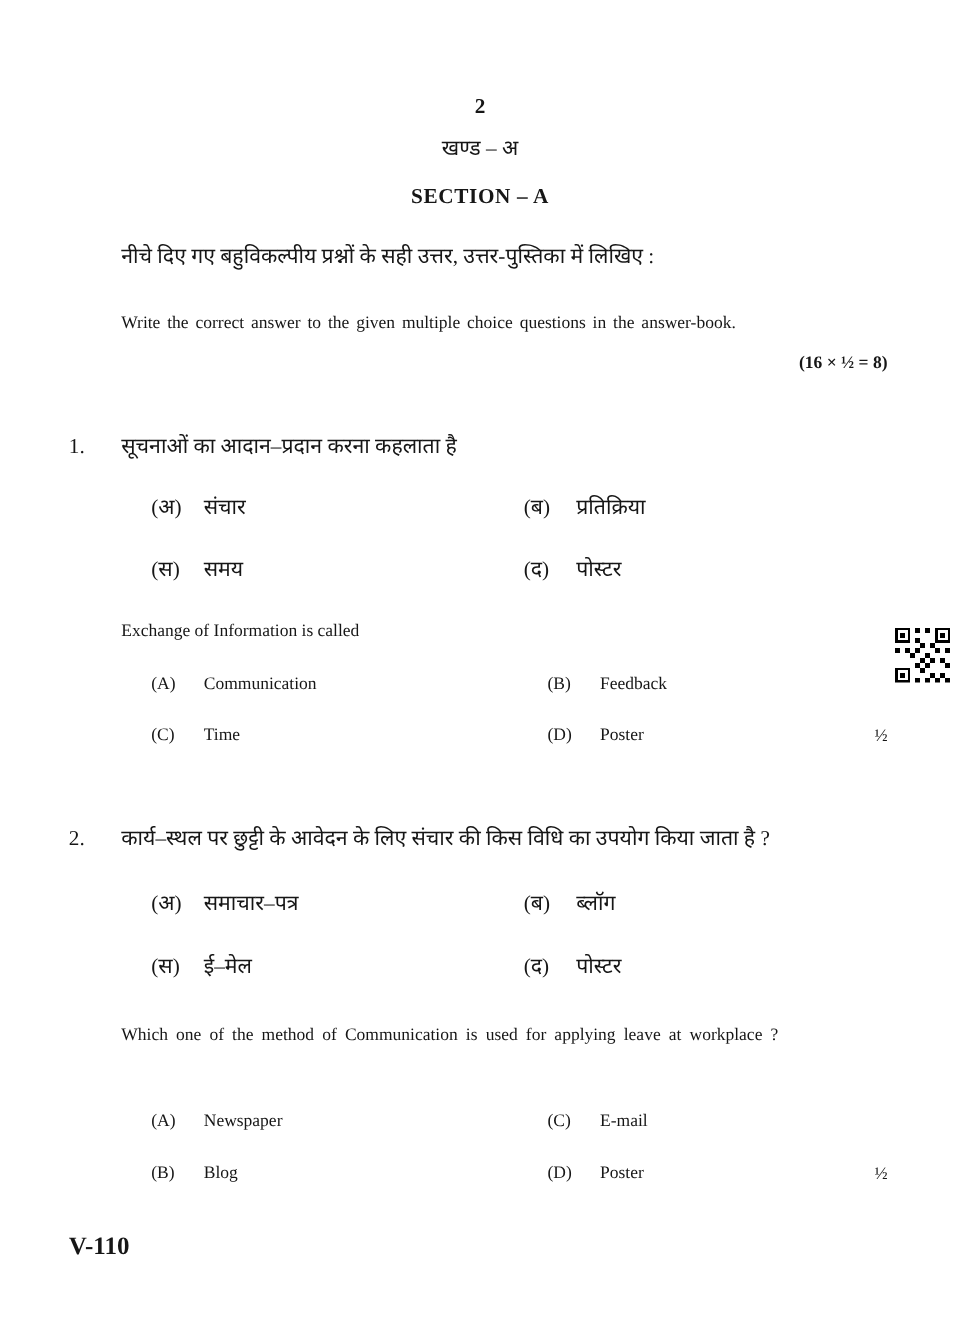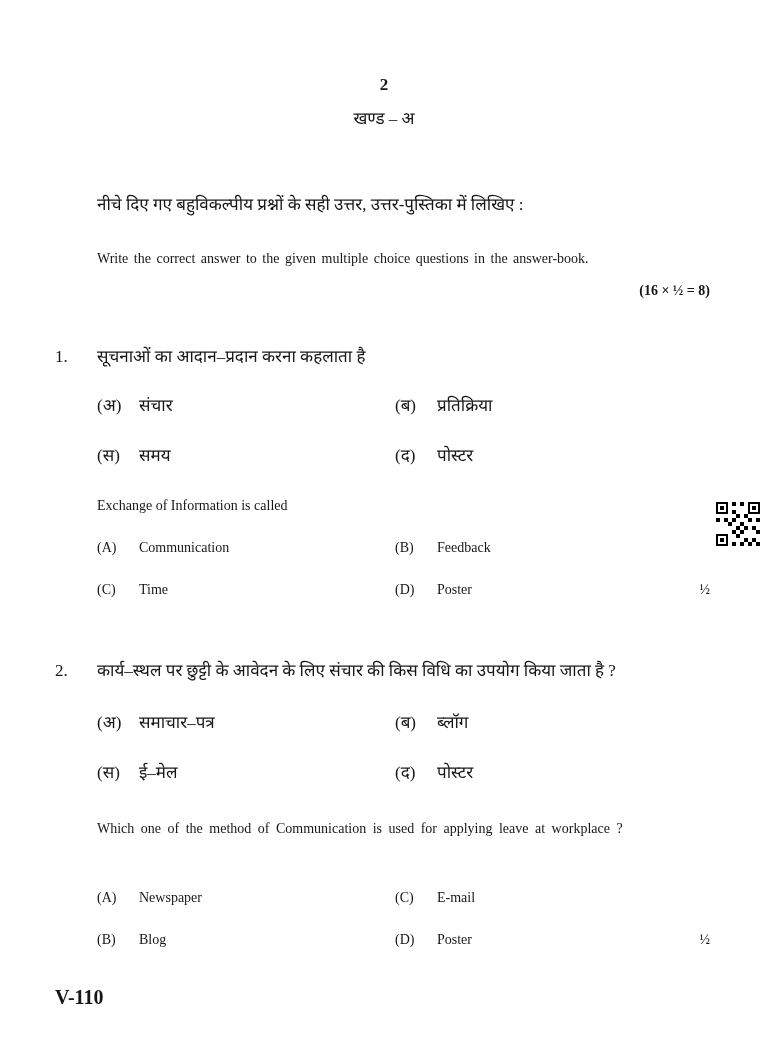--- a/index.html
+++ b/index.html
@@ -32,42 +32,43 @@
   .q-num { left: 55px; width: 36px; }
   .q-text { left: 97px; width: 613px; }
   .options {
     left: 97px;
     width: 613px;
     display: grid;
     grid-template-columns: 298px auto;
   }
   .gap-lg { row-gap: 28px; }
   .gap-md { row-gap: 28px; }
-  .gap-sm { row-gap: 20px; }
-  .opt { white-space: nowrap; }
+  .gap-sm { row-gap: 20px; gap: 19px; }
+  .opt { white-space: nowrap; margin-left: 24px; }
   .opt-label { display: inline-block; width: 42px; }
   .marks { right: 58px; text-align: center; }
   .footer-code { left: 55px; font-size: 20px; }
   .qr {
     right: 8px;
     top: 502px;
     width: 44px;
     height: 44px;
   }
   .qr svg { display: block; }
 </style>
 </head>
 <body>
 
 <div class="page">
 
   <div class="abs center bold t" style="top:74px">2</div>
 
   <div class="abs center t" style="top:108px">खण्ड – अ</div>
 
+  <div class="abs center bold t" style="top:146px; letter-spacing:0.5px">SECTION – A</div>
 
   <div class="abs para t" style="top:194px">नीचे दिए गए बहुविकल्पीय प्रश्नों के सही उत्तर, उत्तर-पुस्तिका में लिखिए :</div>
 
   <div class="abs para t-sm lh-wide" style="top:240px; word-spacing:2px">Write the correct answer to the given multiple choice questions in the answer-book.</div>
 
   <div class="abs marks bold t-sm" style="top:280px">(16 × ½ = 8)</div>
 
   <div>
     <div class="abs q-num t" style="top:346px">1.</div>
     <div class="abs q-text t" style="top:346px">सूचनाओं का आदान–प्रदान करना कहलाता है</div>

